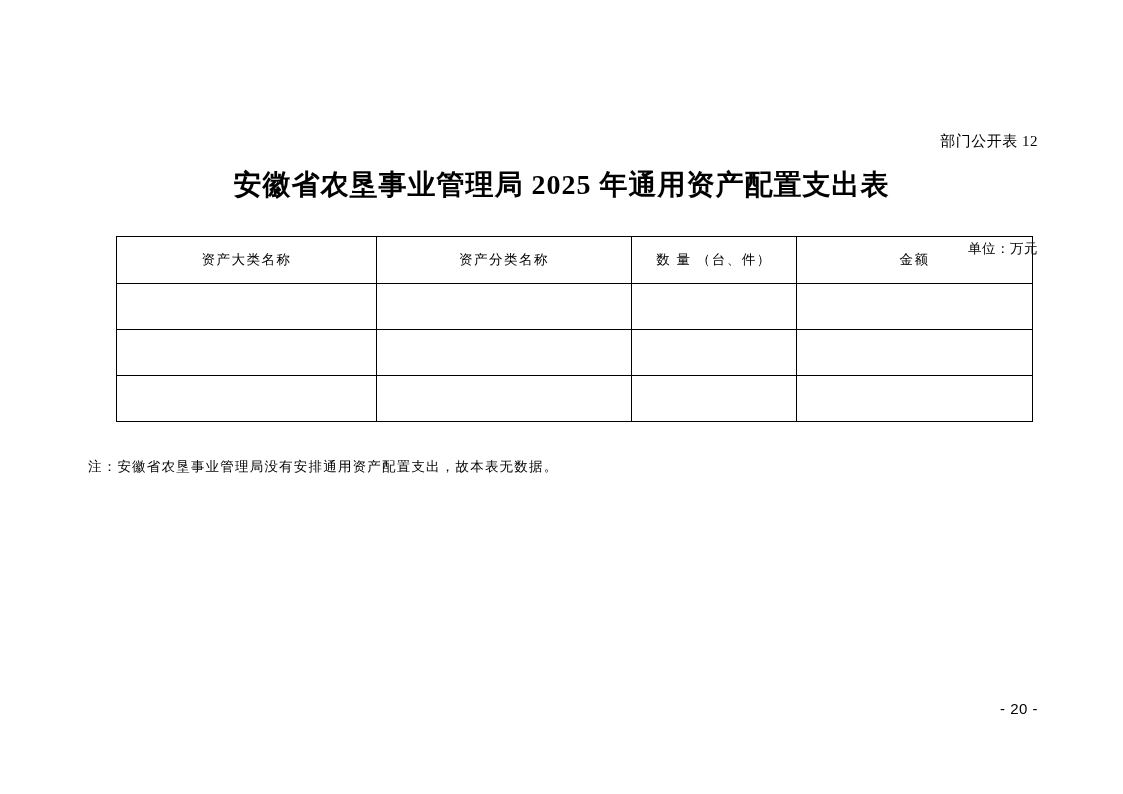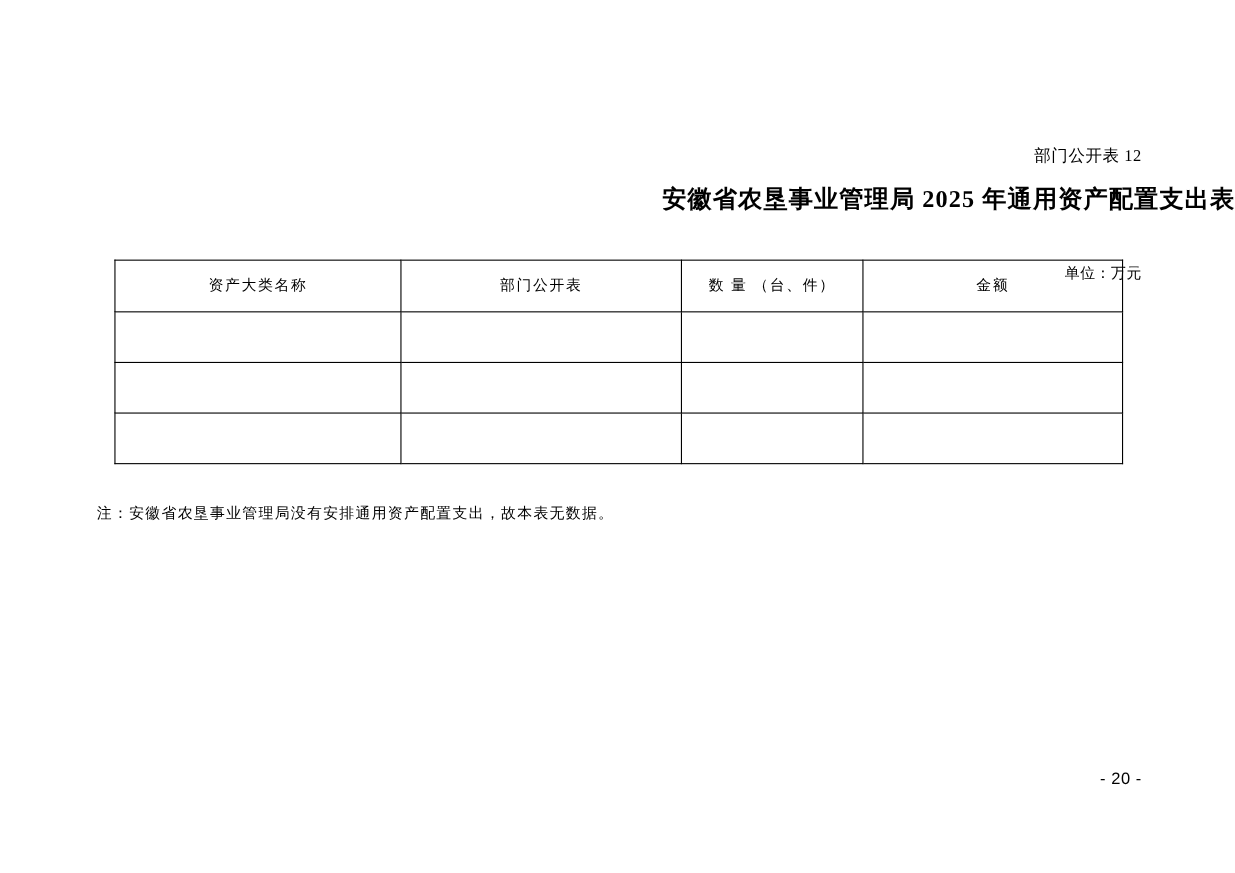--- a/index.html
+++ b/index.html
@@ -28,40 +28,40 @@
     font-size: 15px;
     font-family: "Liberation Serif", "DejaVu Serif", serif;
     letter-spacing: 0.5px;
     white-space: nowrap;
   }
   .doc-title {
     position: absolute;
     top: 166px;
     left: 0;
     width: 1123px;
-    text-align: right;
-    font-size: 22px;
+    text-align: center;
+    font-size: 28px;
     font-weight: bold;
     letter-spacing: 1px;
     font-family: "Liberation Serif", "DejaVu Serif", serif;
   }
   .unit-note {
     position: absolute;
     top: 214px;
     right: 85px;
     font-size: 13.5px;
     letter-spacing: 0.5px;
     font-family: "Liberation Sans", "DejaVu Sans", sans-serif;
     white-space: nowrap;
     margin-top: 26px;
   }
   table.asset-table {
     position: absolute;
     top: 236px;
-    left: 104px;
+    left: 116px;
     width: 916px;
     border-collapse: collapse;
     table-layout: fixed;
   }
   table.asset-table td {
     border: 1px solid #000000;
     text-align: center;
     vertical-align: middle;
     font-size: 13.5px;
     font-family: "Liberation Sans", "DejaVu Sans", sans-serif;
@@ -117,21 +117,21 @@
   <table class="asset-table">
     <colgroup>
       <col class="col1">
       <col class="col2">
       <col class="col3">
       <col class="col4">
     </colgroup>
     <tbody>
       <tr class="header-row">
         <td>资产大类名称</td>
-        <td>部门公开表</td>
+        <td>资产分类名称</td>
         <td>数 量 （台、件）</td>
         <td>金额</td>
       </tr>
       <tr class="data-row">
         <td></td>
         <td></td>
         <td></td>
         <td></td>
       </tr>
       <tr class="data-row">

